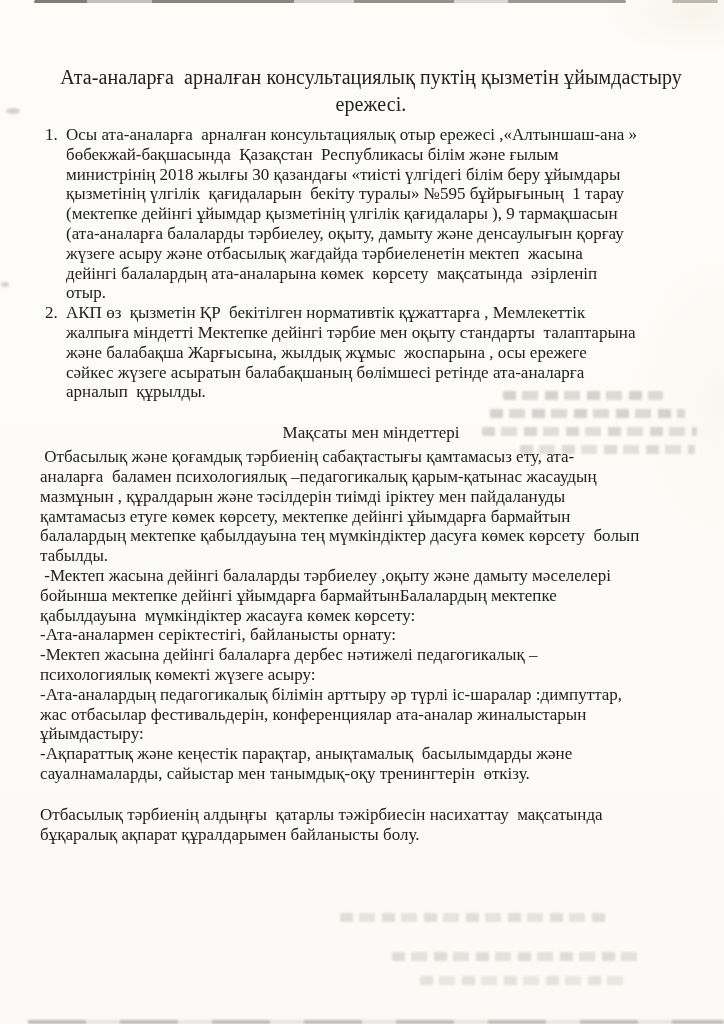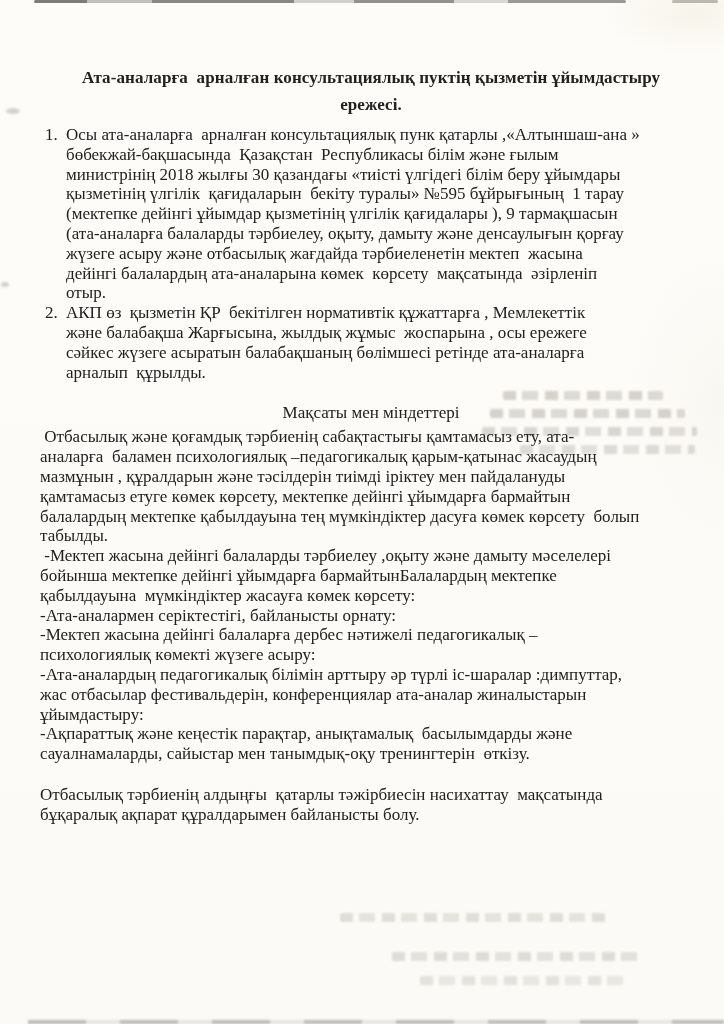--- a/index.html
+++ b/index.html
@@ -24,22 +24,22 @@
   .content {
     position: absolute;
     left: 40px;
     right: 22px;
     top: 64px;
     font-size: 17px;
     line-height: 19.8px;
   }
   .doc-title {
     text-align: center;
-    font-weight: 700;
-    font-size: 17px;
+    font-weight: 400;
+    font-size: 20px;
     line-height: 27px;
     letter-spacing: 0.1px;
   }
   .numbered-list { margin-top: 7px; }
   .list-item { display: flex; align-items: flex-start; }
   .list-item .marker {
     flex: 0 0 26px;
     padding-left: 5px;
     box-sizing: border-box;
   }
@@ -126,36 +126,37 @@
     <div class="doc-title">
       <div class="tl">Ата-аналарға  арналған консультациялық пуктің қызметін ұйымдастыру</div>
       <div class="tl">ережесі.</div>
     </div>
 
     <div class="numbered-list">
 
       <div class="list-item">
         <span class="marker">1.</span>
         <div class="item-lines">
-          <div class="tl">Осы ата-аналарға  арналған консультациялық пунк қатарлы ,«Алтыншаш-ана »</div>
+          <div class="tl">Осы ата-аналарға  арналған консультациялық отыр ережесі ,«Алтыншаш-ана »</div>
           <div class="tl">бөбекжай-бақшасында  Қазақстан  Республикасы білім және ғылым</div>
           <div class="tl">министрінің 2018 жылғы 30 қазандағы «тиісті үлгідегі білім беру ұйымдары</div>
           <div class="tl">қызметінің үлгілік  қағидаларын  бекіту туралы» №595 бұйрығының  1 тарау</div>
           <div class="tl">(мектепке дейінгі ұйымдар қызметінің үлгілік қағидалары ), 9 тармақшасын</div>
           <div class="tl">(ата-аналарға балаларды тәрбиелеу, оқыту, дамыту және денсаулығын қорғау</div>
           <div class="tl">жүзеге асыру және отбасылық жағдайда тәрбиеленетін мектеп  жасына</div>
           <div class="tl">дейінгі балалардың ата-аналарына көмек  көрсету  мақсатында  әзірленіп</div>
           <div class="tl">отыр.</div>
         </div>
       </div>
 
       <div class="list-item">
         <span class="marker">2.</span>
         <div class="item-lines">
           <div class="tl">АКП өз  қызметін ҚР  бекітілген нормативтік құжаттарға , Мемлекеттік</div>
+          <div class="tl">жалпыға міндетті Мектепке дейінгі тәрбие мен оқыту стандарты  талаптарына</div>
           <div class="tl">және балабақша Жарғысына, жылдық жұмыс  жоспарына , осы ережеге</div>
           <div class="tl">сәйкес жүзеге асыратын балабақшаның бөлімшесі ретінде ата-аналарға</div>
           <div class="tl">арналып  құрылды.</div>
         </div>
       </div>
 
     </div>
 
     <div class="section-heading">Мақсаты мен міндеттері</div>
 

